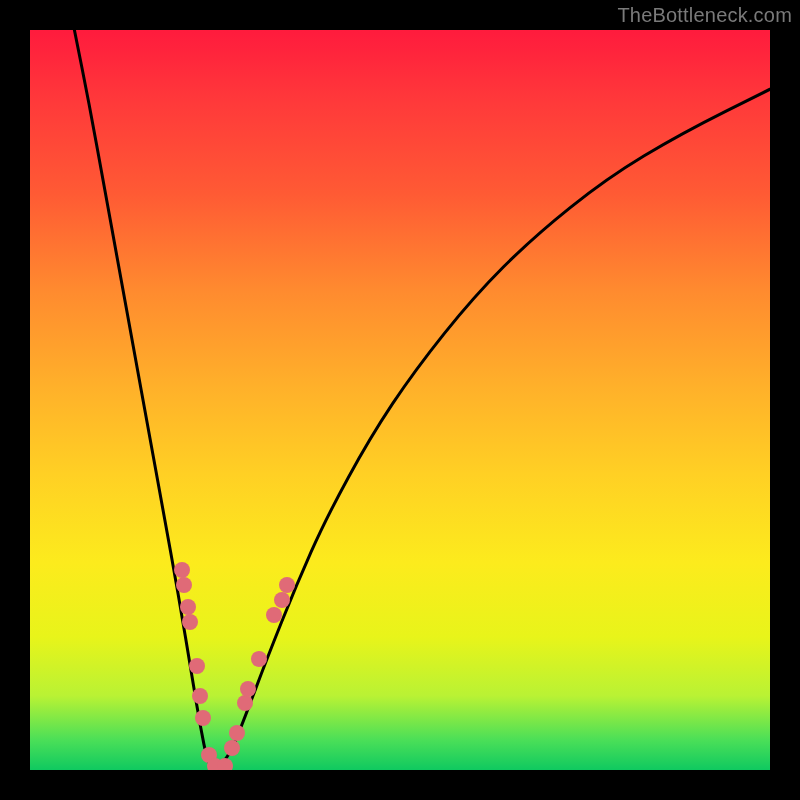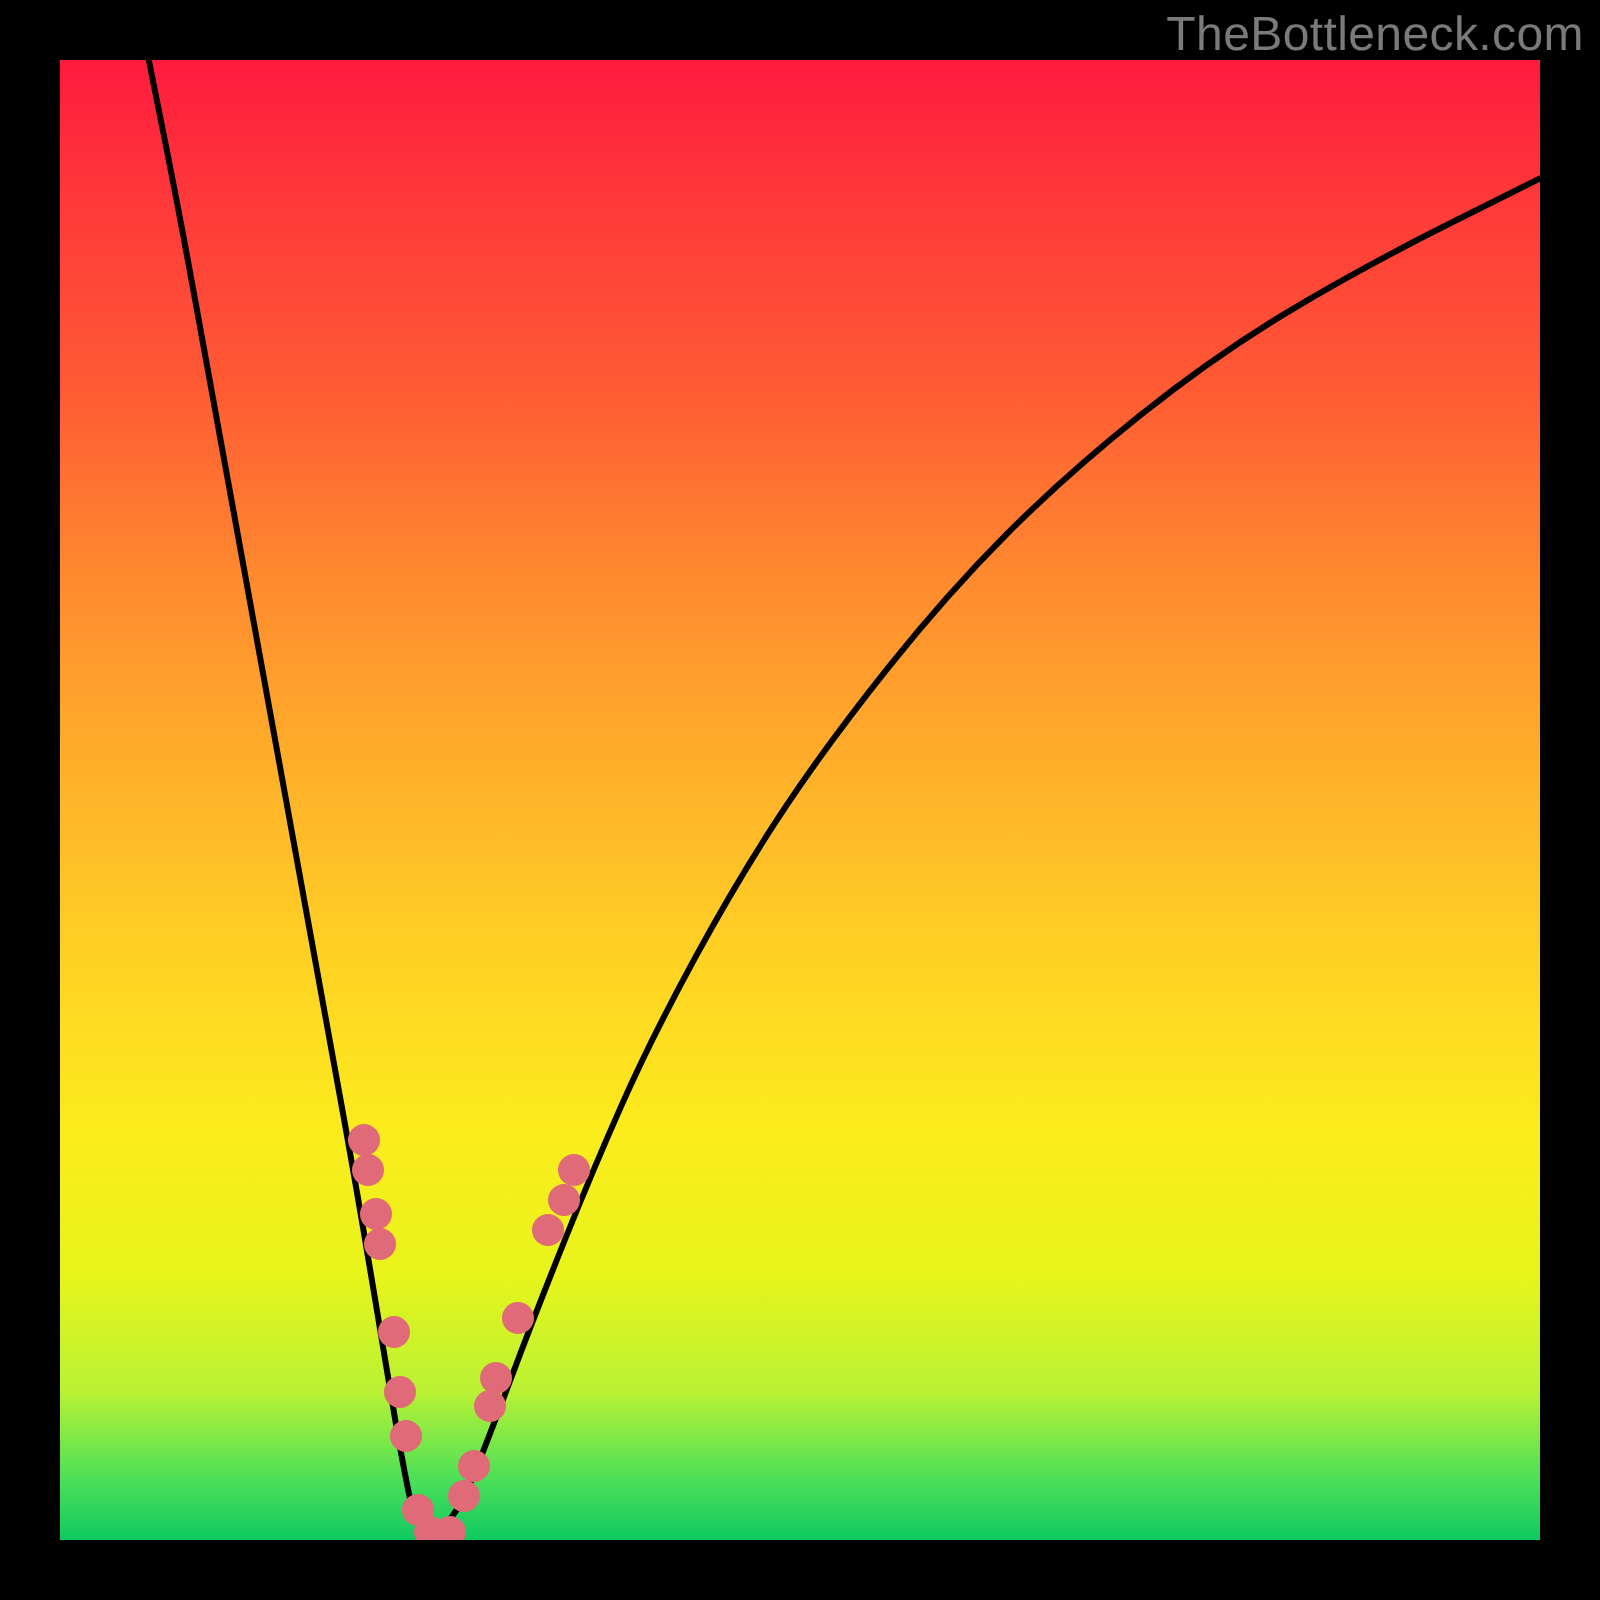--- a/index.html
+++ b/index.html
@@ -59,21 +59,21 @@
     margin-left: -8px;
     margin-top: -8px;
     border-radius: 50%;
     background: #e06a77; 
   }
   .watermark {
     position: absolute;
     top: 4px;
     right: 8px;
     color: #7a7a7a;
-    font-size: 24px;
+    font-size: 20px;
     letter-spacing: 0.2px;
     user-select: none;
   }
 </style>
 </head>
 <body>
 
 <div class="stage">
 
   <div class="plot">

